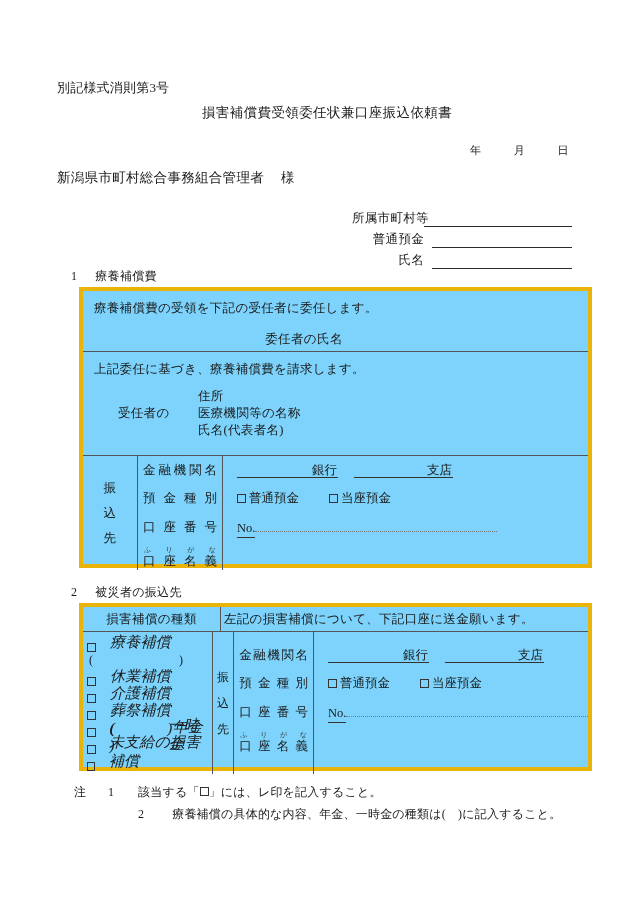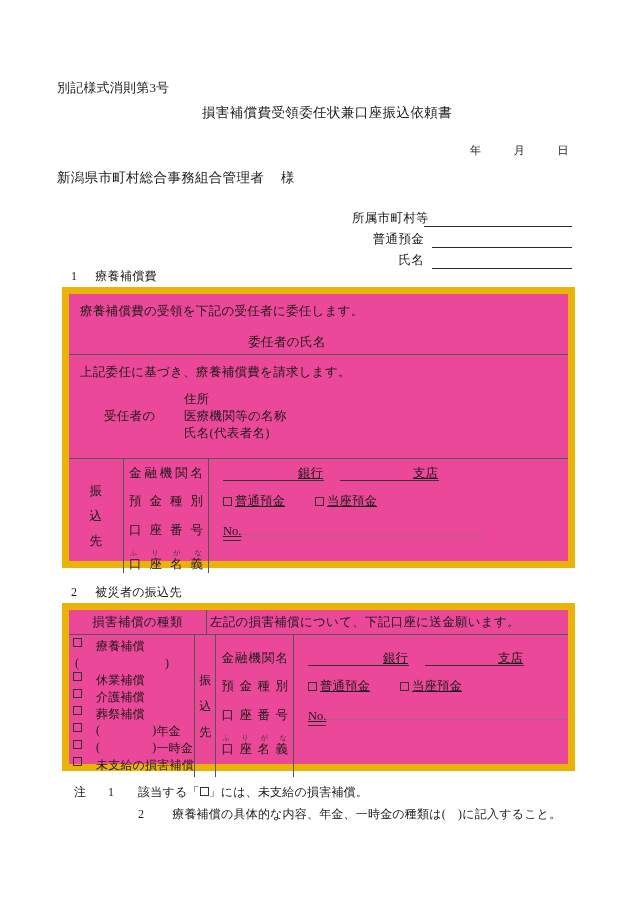--- a/index.html
+++ b/index.html
@@ -89,23 +89,24 @@
     font-size: 12px;
     letter-spacing: 0.3px;
   }
   .sec-label .num { margin-right: 18px; }
   #sec1-label { left: 71px; top: 268px; }
   #sec2-label { left: 71px; top: 584px; }
 
   
   .tbl {
     position: absolute;
-    border: 7px solid #eab308;
-    box-sizing: border-box;
-    background: #ec4899;
+    border: 4px solid #eab308;
+    box-sizing: border-box;
+    background: #7dd3fc;
+    margin-left: 17px;
   }
   #tbl1 { left: 62px; top: 287px; width: 513px; height: 281px; }
   #tbl2 { left: 62px; top: 603px; width: 513px; height: 168px; }
 
   .row { display: flex; box-sizing: border-box; }
   .bb { border-bottom: 1px solid #555; }
   .br { border-right: 1px solid #555; }
   .cell { box-sizing: border-box; position: relative; }
 
   
@@ -184,21 +185,21 @@
     color: #333;
   }
   .ruby-main {
     display: flex;
     justify-content: space-between;
     font-size: 12.5px;
     line-height: 15px;
   }
 
   
-  .bank-values { flex: 1; position: relative; text-decoration: underline; }
+  .bank-values { flex: 1; position: relative; }
   .bv-row { height: 28px; display: flex; align-items: center; padding-left: 14px; box-sizing: border-box; }
   .blank-ul {
     display: inline-block;
     border-bottom: 1px solid #333;
     height: 14px;
   }
   .w-bank { width: 74px; }
   .w-branch { width: 72px; }
   .bank-word {
     border-bottom: 1px solid #333;
@@ -249,23 +250,24 @@
   }
   .t2-body { height: 142px; }
   .types-col {
     width: 138px;
     padding: 3px 0 0 4px;
     box-sizing: border-box;
   }
   .type-row {
     height: 17px;
     display: flex;
-    align-items: flex-start;
-    font-size: 12px;
+    align-items: flex-end;
+    font-size: 15px;
     letter-spacing: 0.2px;
+    font-style: italic;
   }
   .type-row .lbl { margin-left: 11px; }
   .paren-row {
     height: 17px;
     display: flex;
     align-items: center;
     font-size: 12px;
     padding-left: 2px;
   }
   .paren-row .p-space { display: inline-block; width: 86px; }
@@ -540,21 +542,21 @@
         </div>
         <div class="bv-row" style="height:30px;"></div>
       </div>
     </div>
   </div>
 
   <div class="notes">
     <div class="note-row">
       <span class="note-head">注</span>
       <span class="note-num">1</span>
-      <span><span>該当する「</span><span class="chk-inline"></span><span>」には、未支給の損害補償。</span></span>
+      <span><span>該当する「</span><span class="chk-inline"></span><span>」には、レ印を記入すること。</span></span>
     </div>
     <div class="note-row">
       <span class="note-indent"></span>
       <span>2</span>
       <span style="margin-left:28px;">療養補償の具体的な内容、年金、一時金の種類は(　)に記入すること。</span>
     </div>
   </div>
 
 </div>
 

